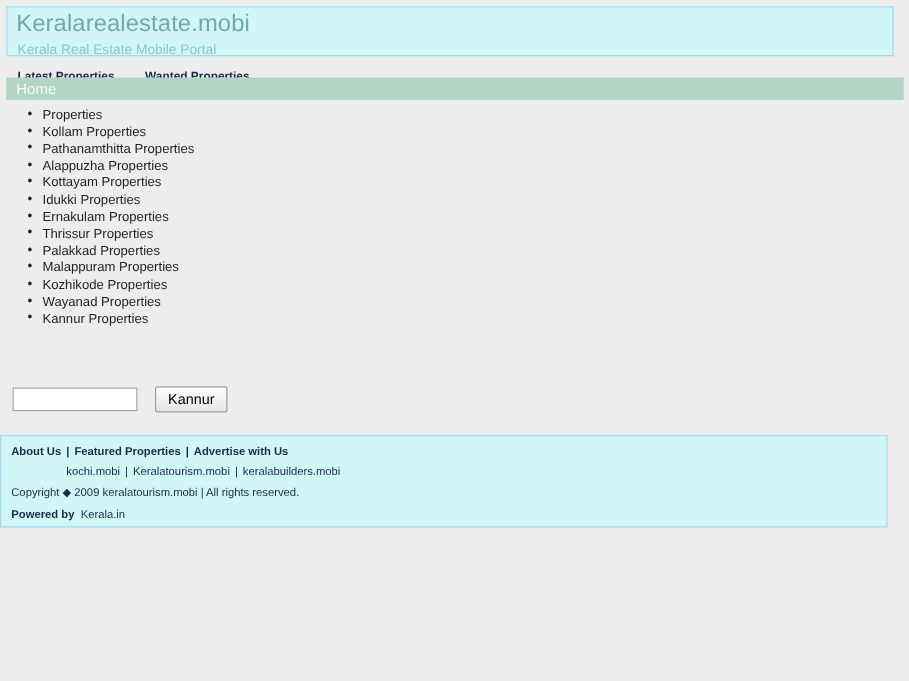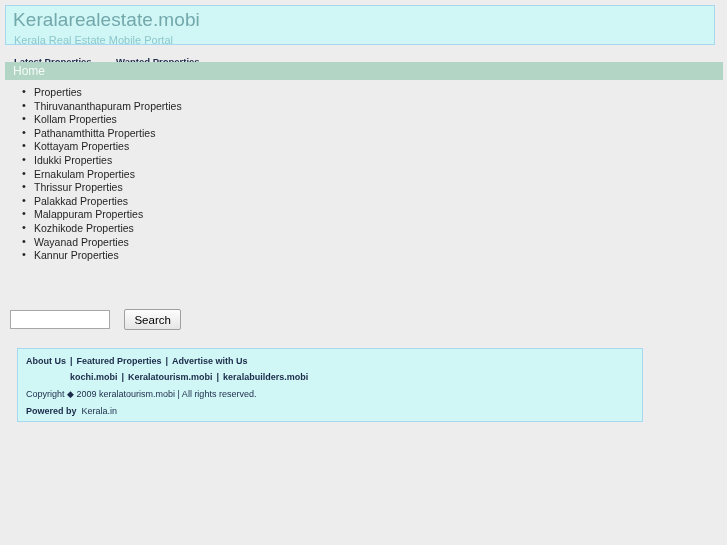--- a/index.html
+++ b/index.html
@@ -140,37 +140,37 @@
     background: linear-gradient(#fdfdfd, #e6e6e6);
     border: 1px solid #a0a0a0;
     border-radius: 2px;
     vertical-align: middle;
     cursor: pointer;
   }
 
   
   .footer {
     position: absolute;
-    left: 17px;
+    left: 0;
     top: 348px;
-    width: 626px;
+    width: 710px;
     height: 74px;
     background: #d0f7f5;
     border: 1px solid #a8d8ef;
     box-sizing: border-box;
   }
   .footer-row {
     position: absolute;
     left: 8px;
     white-space: nowrap;
     font-size: 9px;
     color: #1b2a4a;
   }
   .footer-row.r1 { top: 7px;  font-weight: bold; }
-  .footer-row.r2 { top: 23px; font-weight: bold; padding-left: 44px; }
+  .footer-row.r2 { top: 23px; font-weight: normal; padding-left: 44px; }
   .footer-row.r3 { top: 40px; font-weight: normal; }
   .footer-row.r4 { top: 57px; font-weight: bold; }
   .footer-row a {
     color: #1b2a4a;
     text-decoration: none;
   }
   .footer-row .sep { padding: 0 4px; }
   .footer-row .repl-char {
     font-family: "DejaVu Sans", sans-serif;
   }
@@ -190,38 +190,38 @@
     </div>
   </div>
 
   <div class="homebar">
     <span>Home</span>
   </div>
 
   <div class="main">
     <ul class="prop-list">
       <li><a href="#">Properties</a></li>
-      <li><a href="#">Thiruvananthapuram Properties</a></li>
       <li><a href="#">Kollam Properties</a></li>
       <li><a href="#">Pathanamthitta Properties</a></li>
+      <li><a href="#">Alappuzha Properties</a></li>
       <li><a href="#">Kottayam Properties</a></li>
       <li><a href="#">Idukki Properties</a></li>
       <li><a href="#">Ernakulam Properties</a></li>
       <li><a href="#">Thrissur Properties</a></li>
       <li><a href="#">Palakkad Properties</a></li>
       <li><a href="#">Malappuram Properties</a></li>
       <li><a href="#">Kozhikode Properties</a></li>
       <li><a href="#">Wayanad Properties</a></li>
       <li><a href="#">Kannur Properties</a></li>
     </ul>
   </div>
 
   <div class="searchbox">
     <input type="text" placeholder="" style="">
-    <button type="button">Search</button>
+    <button type="button">Kannur</button>
   </div>
 
   <div class="footer">
 
     <div class="footer-row r1">
       <a href="#">About Us</a><span class="sep">|</span><a href="#">Featured Properties</a><span class="sep">|</span><a href="#">Advertise with Us</a>
     </div>
 
     <div class="footer-row r2">
       <a href="#">kochi.mobi</a><span class="sep">|</span><a href="#">Keralatourism.mobi</a><span class="sep">|</span><a href="#">keralabuilders.mobi</a>

